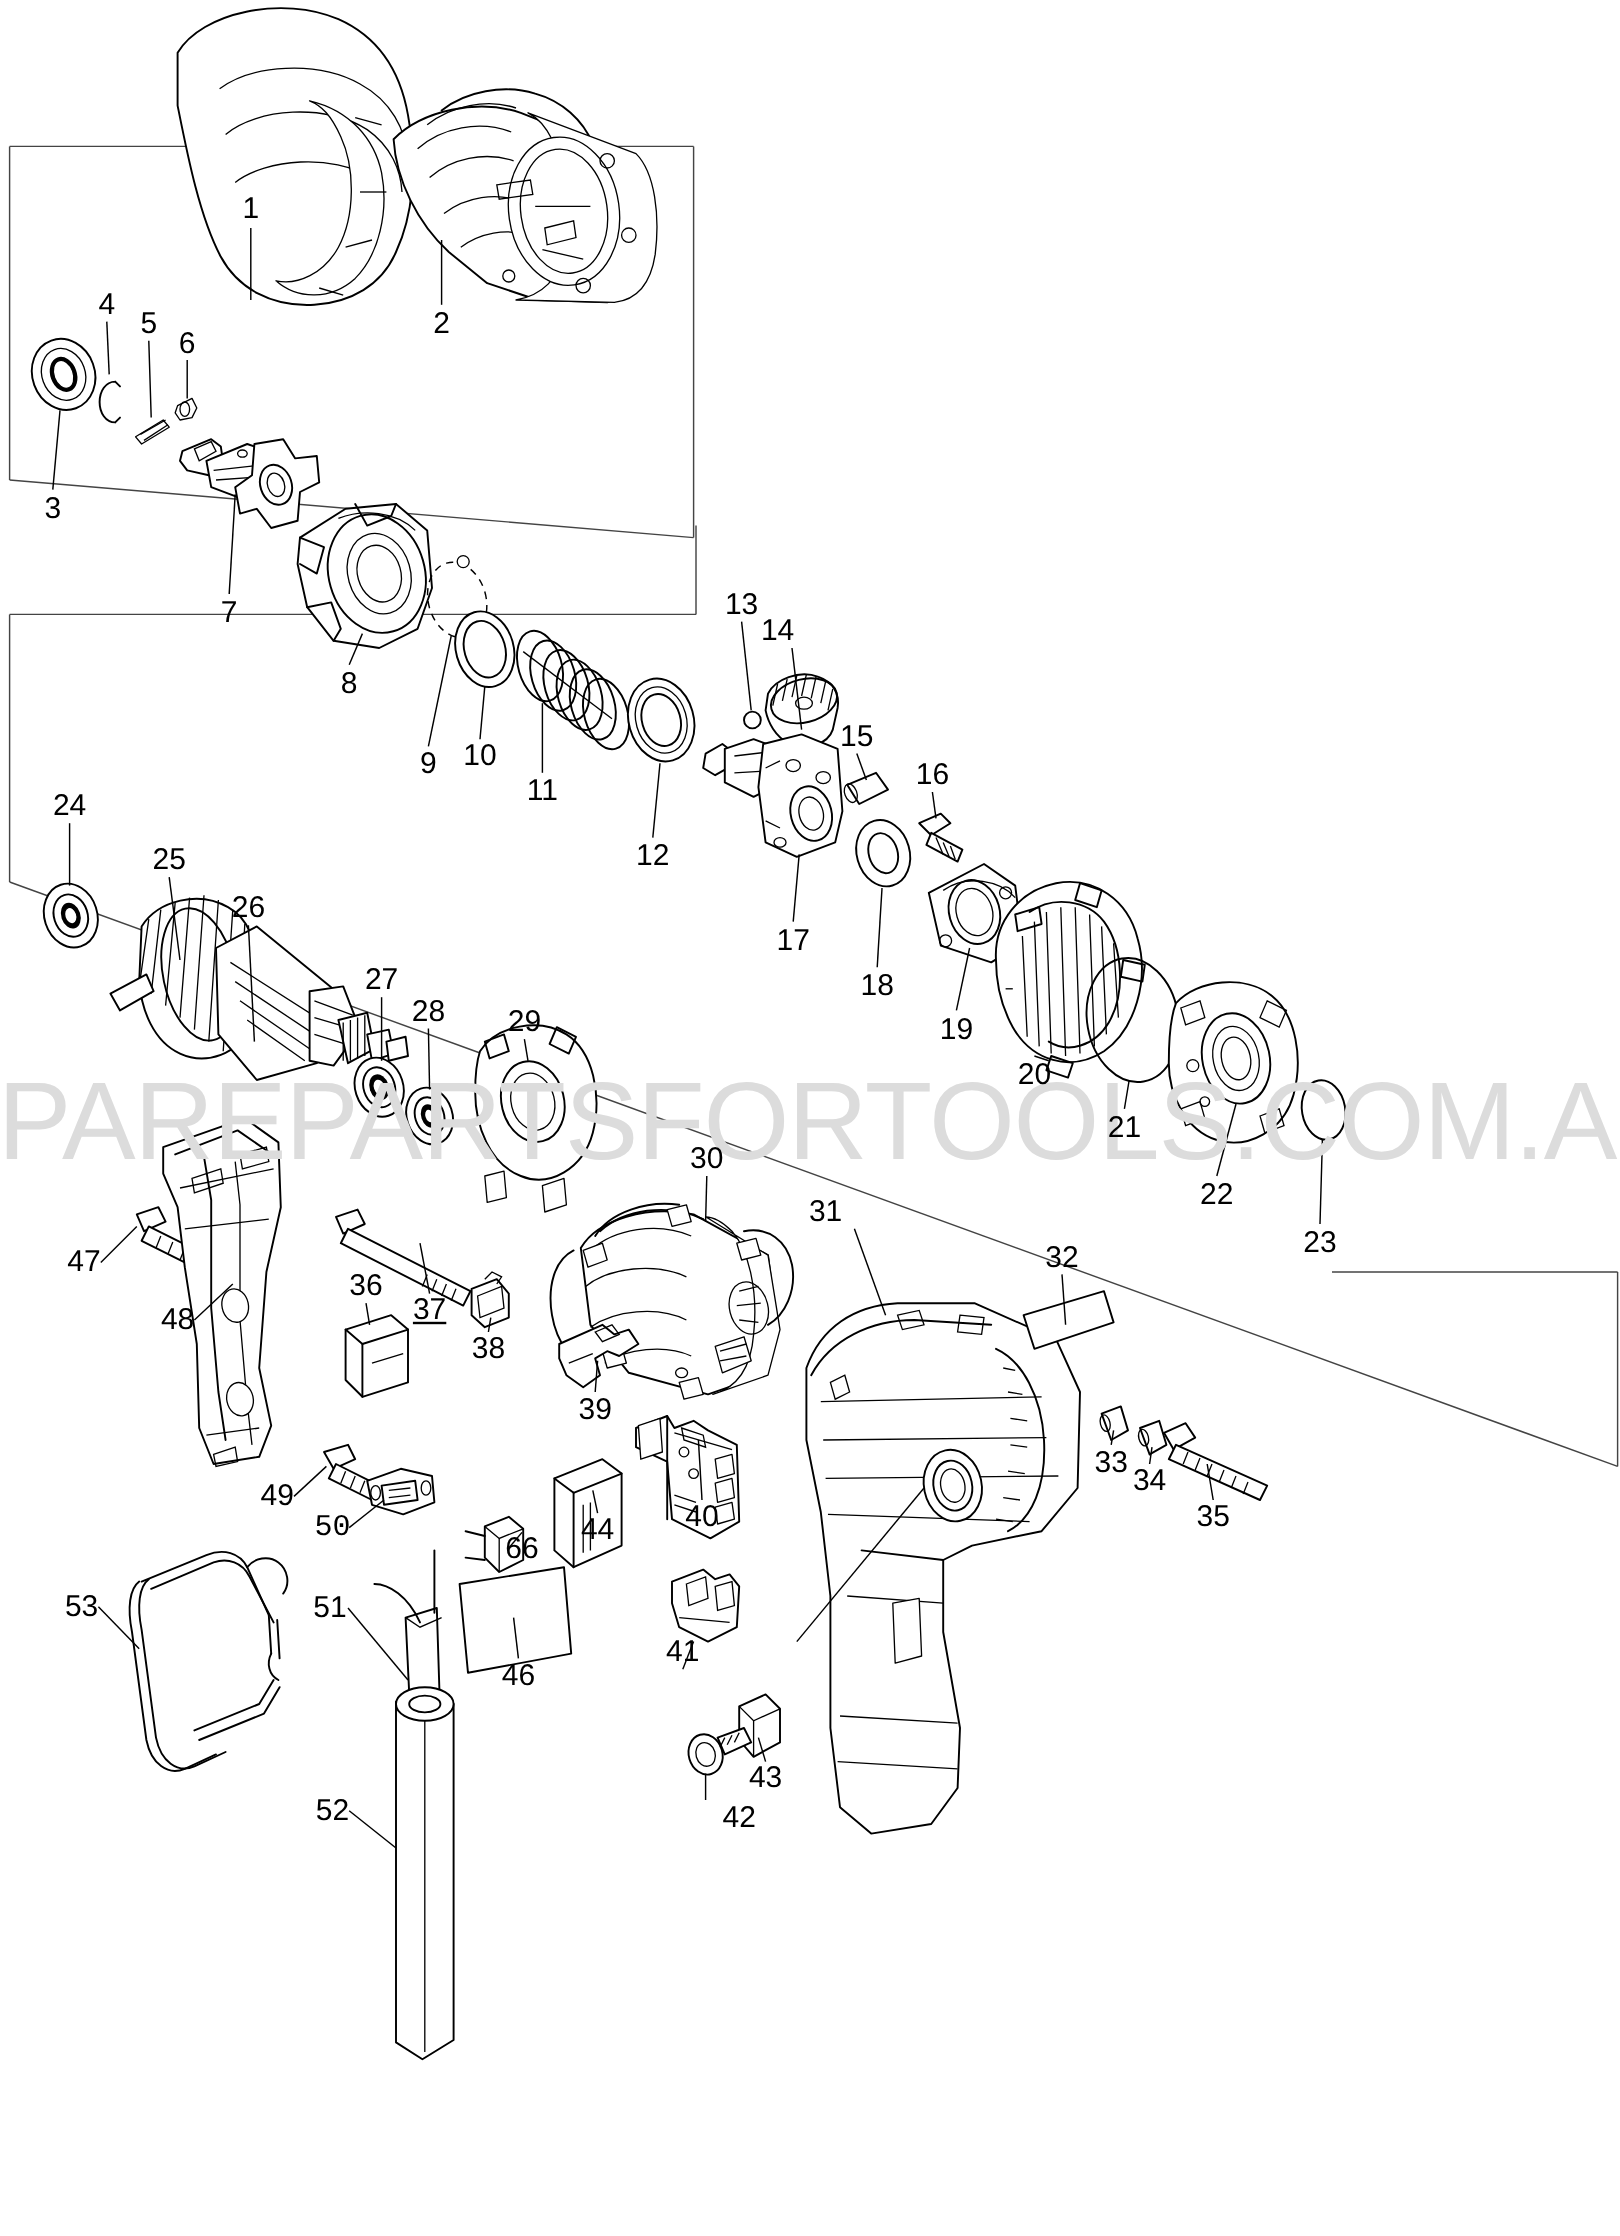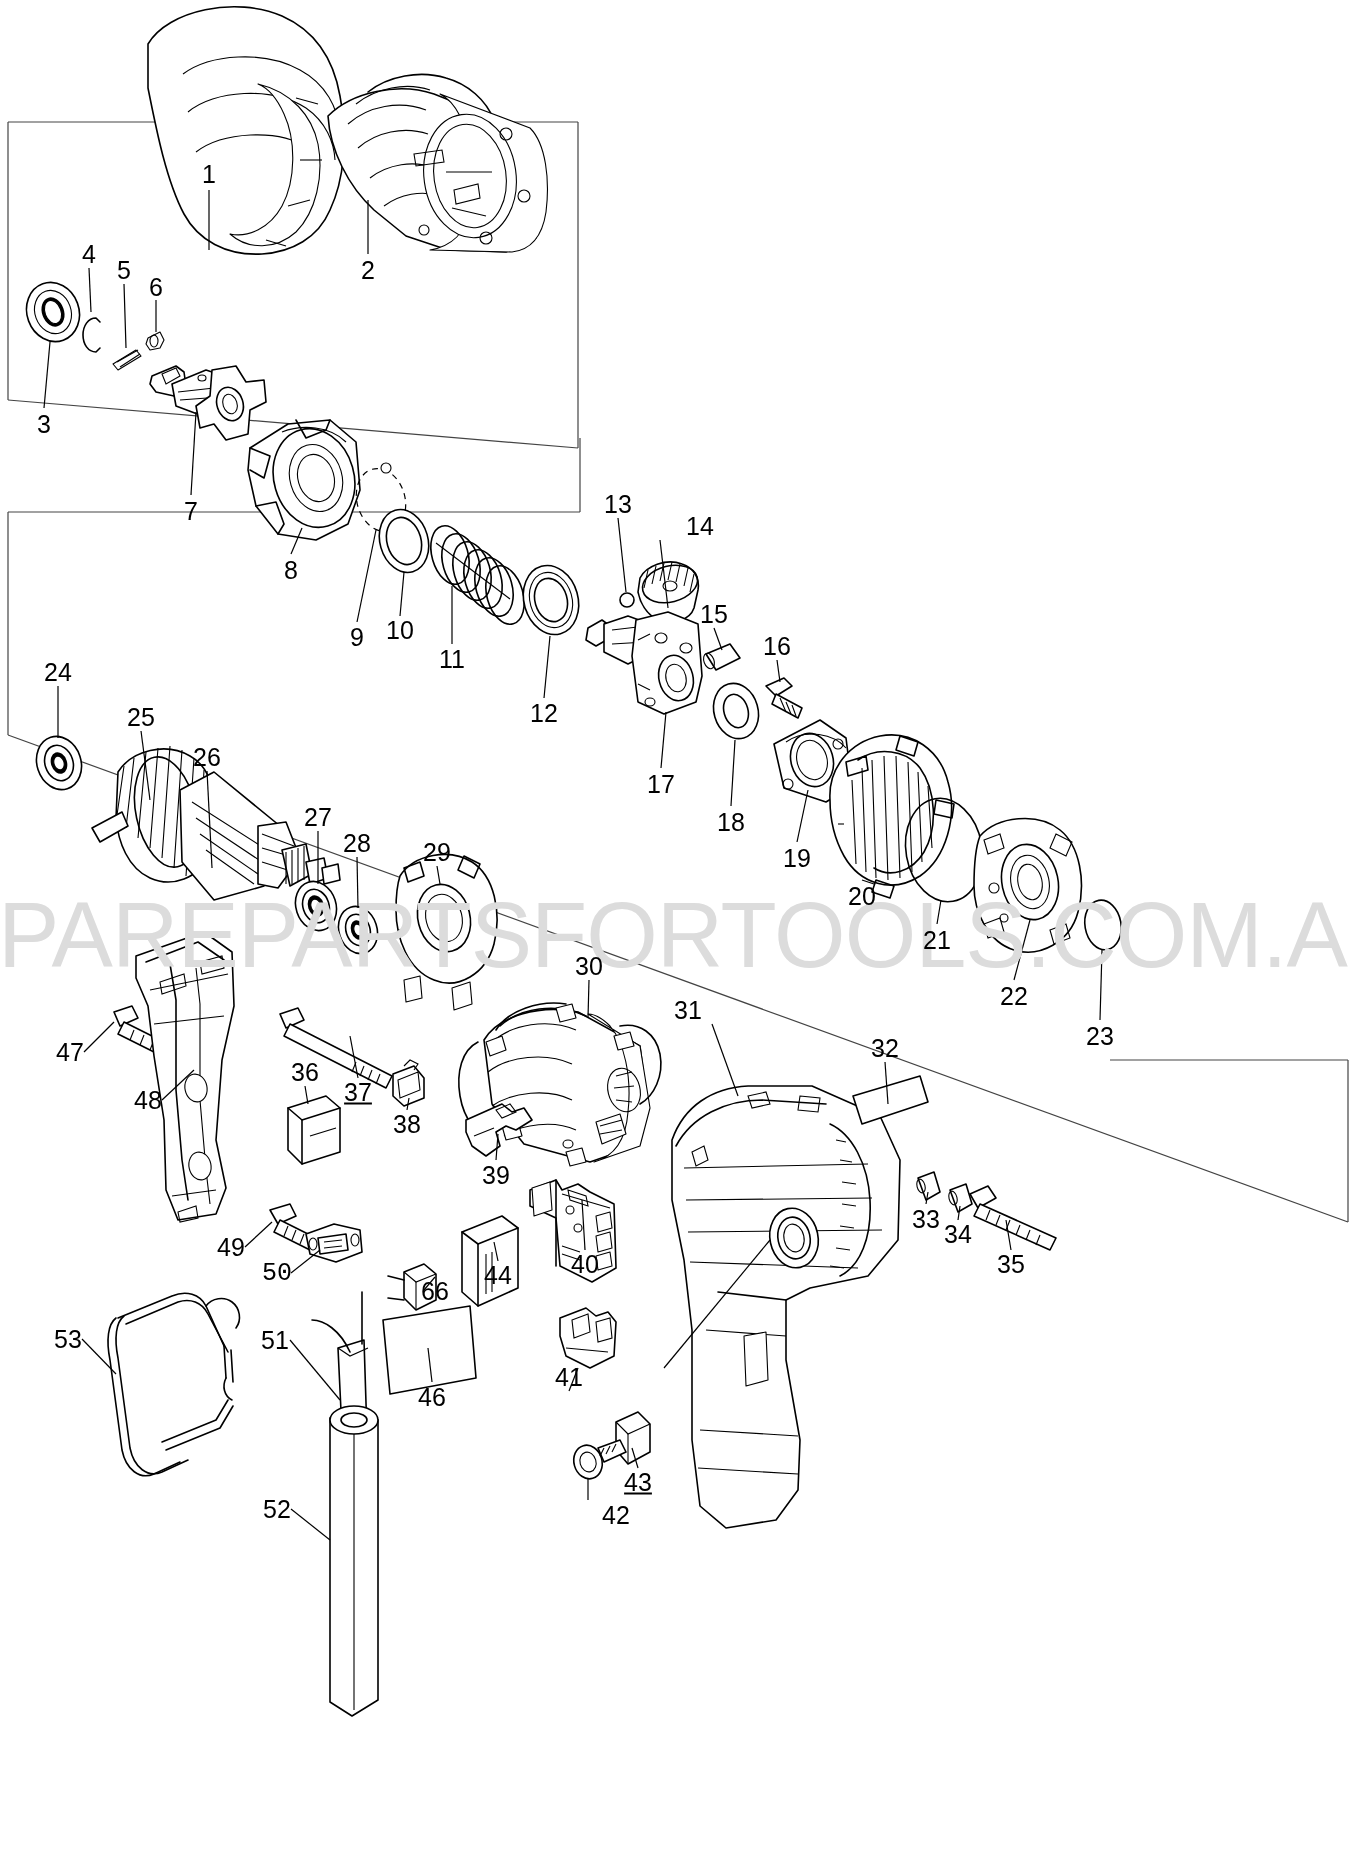--- a/index.html
+++ b/index.html
@@ -604,21 +604,21 @@
     <span class="lbl" style="left:89px;   top:254px;">4</span>
     <span class="lbl" style="left:124px;  top:270px;">5</span>
     <span class="lbl" style="left:156px;  top:287px;">6</span>
     <span class="lbl" style="left:191px;  top:511px;">7</span>
     <span class="lbl" style="left:291px;  top:570px;">8</span>
     <span class="lbl" style="left:357px;  top:637px;">9</span>
     <span class="lbl" style="left:400px;  top:630px;">10</span>
     <span class="lbl" style="left:452px;  top:659px;">11</span>
     <span class="lbl" style="left:544px;  top:713px;">12</span>
     <span class="lbl" style="left:618px;  top:504px;">13</span>
-    <span class="lbl" style="left:700px;  top:526px;">14</span>
+    <span class="lbl" style="left:648px;  top:526px;">14</span>
     <span class="lbl" style="left:714px;  top:614px;">15</span>
     <span class="lbl" style="left:777px;  top:646px;">16</span>
     <span class="lbl" style="left:661px;  top:784px;">17</span>
     <span class="lbl" style="left:731px;  top:822px;">18</span>
     <span class="lbl" style="left:797px;  top:858px;">19</span>
     <span class="lbl" style="left:862px;  top:896px;">20</span>
     <span class="lbl" style="left:937px;  top:940px;">21</span>
     <span class="lbl" style="left:1014px; top:996px;">22</span>
     <span class="lbl" style="left:1100px; top:1036px;">23</span>
     <span class="lbl" style="left:58px;   top:672px;">24</span>
@@ -633,21 +633,21 @@
     <span class="lbl" style="left:926px;  top:1219px;">33</span>
     <span class="lbl" style="left:958px;  top:1234px;">34</span>
     <span class="lbl" style="left:1011px; top:1264px;">35</span>
     <span class="lbl" style="left:305px;  top:1072px;">36</span>
     <span class="lbl" style="left:358px;  top:1092px;text-decoration:underline;">37</span>
     <span class="lbl" style="left:407px;  top:1124px;">38</span>
     <span class="lbl" style="left:496px;  top:1175px;">39</span>
     <span class="lbl" style="left:585px;  top:1264px;">40</span>
     <span class="lbl" style="left:569px;  top:1377px;">41</span>
     <span class="lbl" style="left:588px;  top:1515px;margin-left:28px;">42</span>
-    <span class="lbl" style="left:638px;  top:1482px;text-decoration:underline;">43</span>
+    <span class="lbl" style="left:638px;  top:1482px;">43</span>
     <span class="lbl" style="left:498px;  top:1275px;">44</span>
     <span class="lbl" style="left:435px;  top:1291px;">66</span>
     <span class="lbl" style="left:432px;  top:1397px;">46</span>
     <span class="lbl" style="left:70px;   top:1052px;">47</span>
     <span class="lbl" style="left:148px;  top:1100px;">48</span>
     <span class="lbl" style="left:231px;  top:1247px;">49</span>
     <span class="lbl" style="left:277px;  top:1273px;font-family:Liberation Mono, monospace;">50</span>
     <span class="lbl" style="left:275px;  top:1340px;">51</span>
     <span class="lbl" style="left:277px;  top:1509px;">52</span>
     <span class="lbl" style="left:68px;   top:1339px;">53</span>

